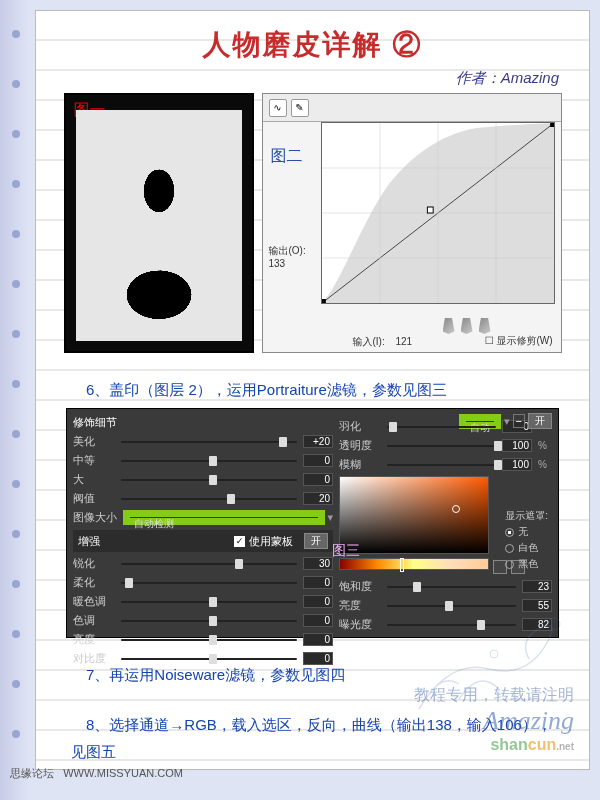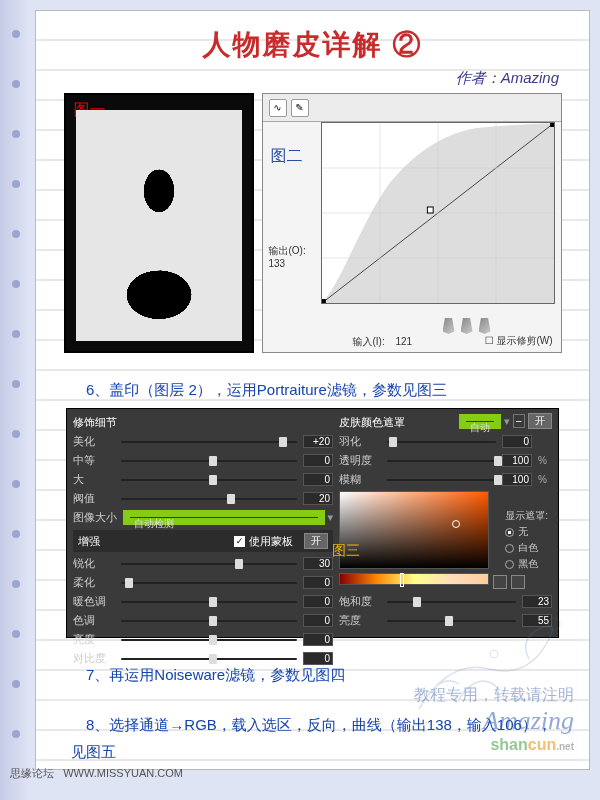--- a/index.html
+++ b/index.html
@@ -41,21 +41,21 @@
 .p3-check{display:flex;align-items:center;gap:4px}
 .dropdown{background:#4c1d95;border:7px solid #84cc16;color:#ddd;padding:0 4px;font-size:10px;height:15px;line-height:13px}
 .btn-k{background:#666;border:1px solid #888;color:#fff;padding:0 6px;font-size:10px;height:16px;line-height:14px}
 .color-picker{width:150px;height:78px;background:linear-gradient(to top,#000,transparent),linear-gradient(to right,#fff,#ff5a00);border:1px solid #555;margin-bottom:4px;position:relative}
 .hue-bar{width:150px;height:12px;background:linear-gradient(to right,#800,#f80,#ff8,#fdb,#fc9);border:1px solid #555;position:relative;margin-bottom:5px}
 .hue-thumb{position:absolute;top:-1px;width:4px;height:14px;border:1px solid #fff;background:transparent}
 .mask-opts{position:absolute;right:10px;top:100px;font-size:10px;color:#ccc}
 .radio{display:flex;align-items:center;gap:4px;margin:2px 0}
 .rdot{width:9px;height:9px;border-radius:50%;border:1px solid #aaa;display:inline-block}
 .rdot.on{background:radial-gradient(circle,#fff 30%,transparent 31%)}
-.fig3-label{position:absolute;left:265px;top:133px;color:#eab308;font-size:14px;z-index:5}
+.fig3-label{position:absolute;left:265px;top:133px;color:#f0abfc;font-size:14px;z-index:5}
 .auto-row{display:flex;align-items:center;margin:3px 0}
 .p3-top-right{position:absolute;right:6px;top:4px;display:flex;gap:3px;align-items:center}
 .footer{position:absolute;bottom:19px;left:10px;font-size:11px;color:#555}
 .wm{position:absolute;right:15px;bottom:15px;opacity:0.55;text-align:right}
 .wm-tip{font-size:16px;color:#5a78b5}
 .wm-brand{font-size:26px;color:#3a64b0;font-style:italic;font-family:cursive}
 .wm-site{font-size:16px;font-weight:bold}
 .wm-site .g{color:#3b9b3b}.wm-site .o{color:#e88b00}.wm-site .n{color:#777;font-size:10px}
 .deco{position:absolute;right:10px;bottom:50px;width:180px;height:120px;opacity:0.22;pointer-events:none}
 .deco svg{width:100%;height:100%}
@@ -222,21 +222,20 @@
             <span class="sl-label">对比度</span>
             <span class="sl-track">
               <span class="sl-thumb" style="left:50%"></span>
             </span>
             <span class="sl-val">0</span>
           </div>
         </div>
     </div>
 
     <div class="p3-right">
-      <div class="p3-title">皮肤颜色遮罩</div>
       <div id="rows-r1">
           <div class="slider-row">
             <span class="sl-label">羽化</span>
             <span class="sl-track">
               <span class="sl-thumb" style="left:2%"></span>
             </span>
             <span class="sl-val">0</span>
             <span class="sl-pct"></span>
           </div>
           <div class="slider-row">
@@ -277,20 +276,27 @@
               <span class="sl-thumb" style="left:20%"></span>
             </span>
             <span class="sl-val">23</span>
           </div>
           <div class="slider-row">
             <span class="sl-label">亮度</span>
             <span class="sl-track">
               <span class="sl-thumb" style="left:45%"></span>
             </span>
             <span class="sl-val">55</span>
+          </div>
+          <div class="slider-row">
+            <span class="sl-label">曝光度</span>
+            <span class="sl-track">
+              <span class="sl-thumb" style="left:70%"></span>
+            </span>
+            <span class="sl-val">82</span>
           </div>
         </div>
       <div class="mask-opts">
         <div>显示遮罩:</div>
         <div class="radio">
             <span class="rdot on"></span>
             <span>无</span>
           </div>
         <div class="radio">
             <span class="rdot"></span>

